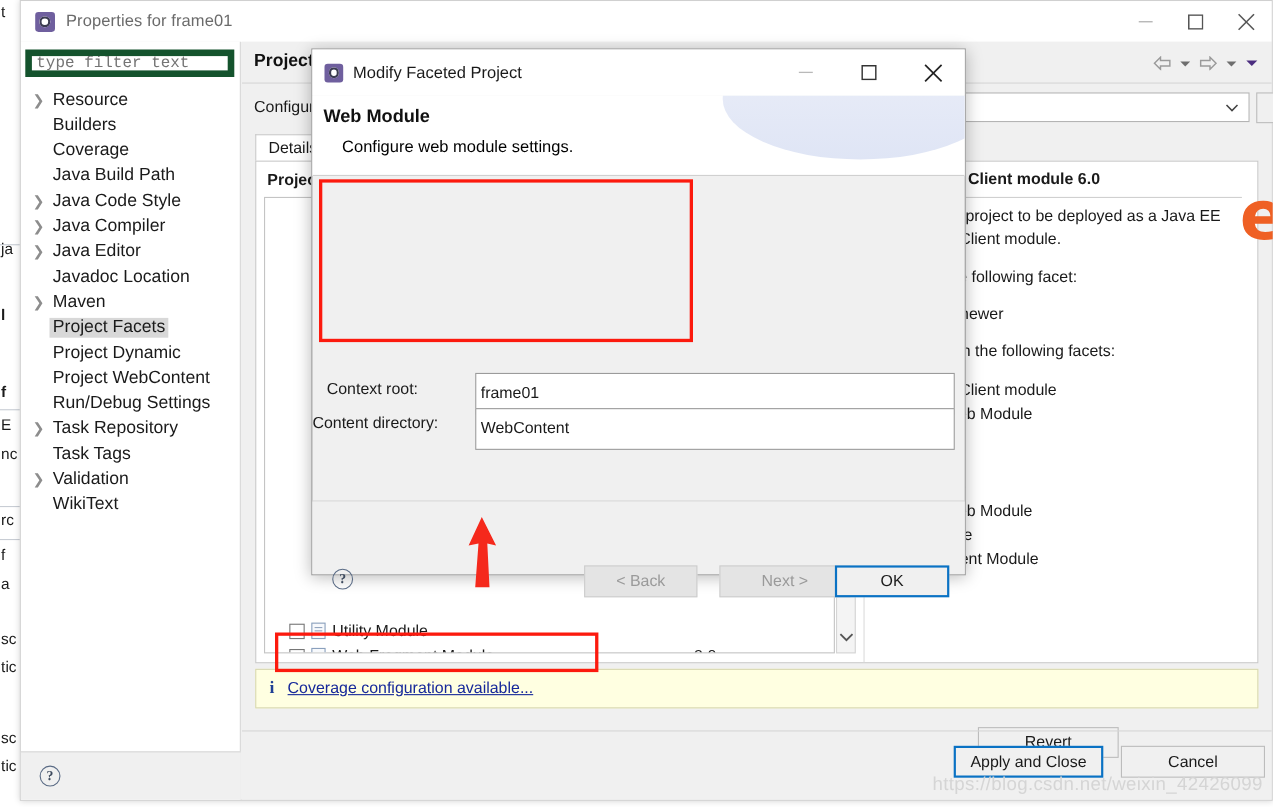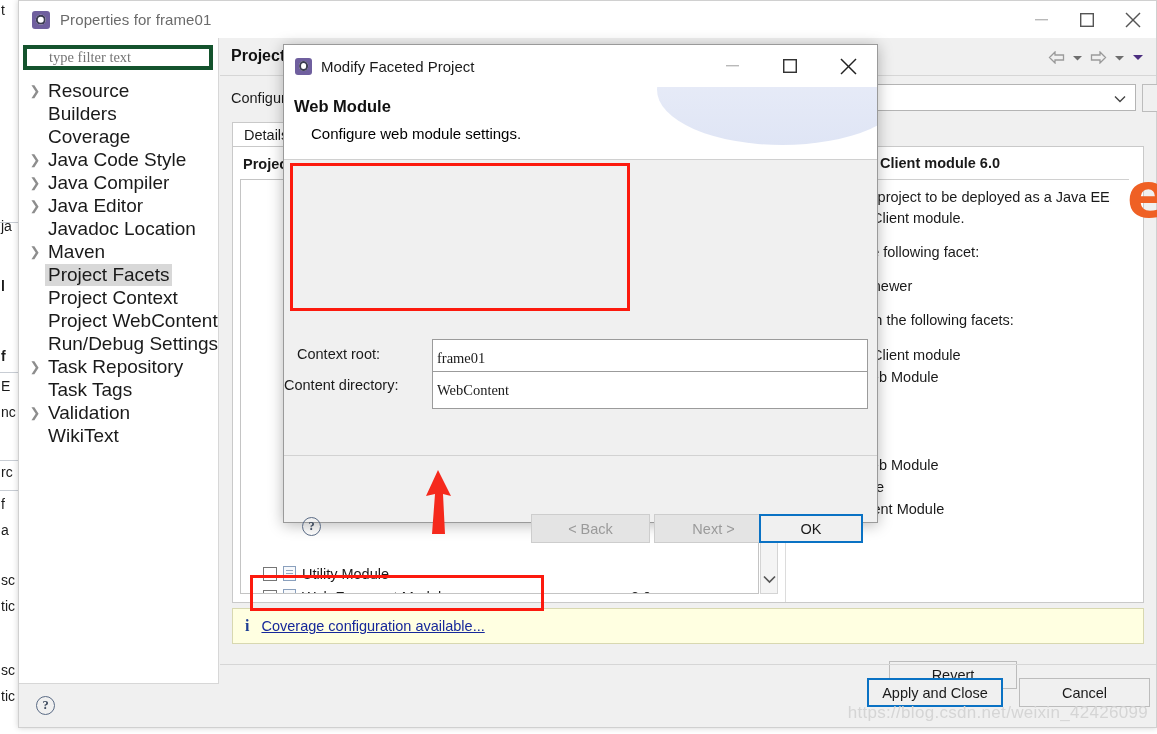--- a/index.html
+++ b/index.html
@@ -69,38 +69,38 @@
   #props-body { position: absolute; left: 0; top: 37px; right: 0; bottom: 0; }
 
   
   #sidebar {
     position: absolute; left: 0; top: 0; width: 200px; bottom: 0;
     background: #ffffff;
     border-right: 1px solid #d7d7d7;
   }
   #filter-input {
     position: absolute; left: 4px; top: 7px; width: 190px; height: 25px;
-    border: 4px solid #14532d; background: #ffffff;
-    font-family: Liberation Serif, serif;
+    border: 6px solid #14532d; background: #ffffff;
+    font-family: Liberation Mono, monospace;
     font-size: 14.5px; color: #7e7e7e;
-    padding: 0 22px;
+    padding: 0 4px;
   }
   #tree {
     position: absolute; left: 0; top: 41px; right: 0; bottom: 44px;
     overflow: hidden;
   }
   .tree-item {
     height: 23px; display: flex; align-items: center;
     padding-left: 6px; white-space: nowrap;
   }
   .tw {
     width: 20px; flex: none; display: flex; align-items: center; justify-content: center;
     color: #8d8d8d; font-size: 13px;
   }
-  .tree-label { font-size: 19px; color: #1a1a1a; padding: 0 3px; }
+  .tree-label { font-size: 16px; color: #1a1a1a; padding: 0 3px; }
   .tree-item.selected .tree-label { background: #d8d8d8; }
 
   #sidebar-help {
     position: absolute; left: 0; bottom: 0; width: 200px; height: 44px;
     background: #f0f0f0;
     border-top: 1px solid #d7d7d7;
     display: flex; align-items: center;
   }
   #sidebar-help .q { margin-left: 17px; }
   .q-circle {
@@ -293,21 +293,21 @@
     position: absolute; right: -30px; top: -52px; width: 250px; height: 110px;
     border-radius: 50%;
     background: linear-gradient(180deg, #eceff9 0%, #dfe5f5 100%);
   }
   #modal-head-rule { position: absolute; left: 0; right: 0; bottom: 0; height: 1px; background: #d0d0d0; }
 
   #modal-form { position: absolute; left: 0; top: 115px; right: 0; height: 300px; }
   .frm-label { position: absolute; font-size: 14.5px; color: #1a1a1a; }
   .frm-input {
     position: absolute; background: #ffffff; border: 1px solid #9b9b9b;
-    font-family: Liberation Serif, serif; font-size: 14.5px; color: #1a1a1a;
+    font-family: Liberation Sans, sans-serif; font-size: 14.5px; color: #1a1a1a;
     padding: 0 4px; height: 38px; line-height: 24px;
   }
   #ctx-label { left: 13px; top: 186px; }
   #ctx-input { left: 148px; top: 179px; width: 436px; }
   #cdir-label { left: 0; top: 217px; text-align: right; }
   #cdir-input { left: 148px; top: 211px; width: 436px; }
 
   #genxml-row { position: absolute; left: 13px; top: 267px; display: flex; align-items: center; gap: 8px; }
   #genxml-box {
     width: 15px; height: 15px; border: 1px solid #5c5c5c; background: #ffffff;
@@ -318,21 +318,21 @@
     width: 5px; height: 9px;
     border: solid #3a3a3a; border-width: 0 1.8px 1.8px 0;
     transform: rotate(42deg);
   }
   #genxml-label { font-size: 14.5px; }
 
   #modal-sep { position: absolute; left: 0; right: 0; top: 410px; height: 1px; background: #d2d2d2; }
   #modal-foot { position: absolute; left: 0; top: 411px; right: 0; bottom: 0; background: #f0f0f0; }
   #modal-help { position: absolute; left: 18px; top: 61px; }
   #back-btn {
-    position: absolute; left: 247px; top: 58px; width: 119px; height: 29px;
+    position: absolute; left: 247px; top: 58px; width: 103px; height: 29px;
     background: #e4e4e4; border: 1px solid #cdcdcd; color: #9a9a9a;
     font-size: 14.5px; font-family: "Liberation Sans", sans-serif;
   }
   #next-btn {
     position: absolute; left: 370px; top: 58px; width: 119px; height: 29px;
     background: #e4e4e4; border: 1px solid #cdcdcd; color: #9a9a9a;
     font-size: 14.5px; font-family: "Liberation Sans", sans-serif;
   }
   #ok-btn {
     position: absolute; left: 475px; top: 58px; width: 104px; height: 29px;
@@ -411,20 +411,24 @@
         </div>
         <div class="tree-item">
           <span class="tw"></span>
           <span class="tree-label">Builders</span>
         </div>
         <div class="tree-item">
           <span class="tw"></span>
           <span class="tree-label">Coverage</span>
         </div>
         <div class="tree-item">
+          <span class="tw"></span>
+          <span class="tree-label">Java Build Path</span>
+        </div>
+        <div class="tree-item">
           <span class="tw">❯</span>
           <span class="tree-label">Java Code Style</span>
         </div>
         <div class="tree-item">
           <span class="tw">❯</span>
           <span class="tree-label">Java Compiler</span>
         </div>
         <div class="tree-item">
           <span class="tw">❯</span>
           <span class="tree-label">Java Editor</span>
@@ -436,21 +440,21 @@
         <div class="tree-item">
           <span class="tw">❯</span>
           <span class="tree-label">Maven</span>
         </div>
         <div class="tree-item selected">
           <span class="tw"></span>
           <span class="tree-label">Project Facets</span>
         </div>
         <div class="tree-item">
           <span class="tw"></span>
-          <span class="tree-label">Project Context</span>
+          <span class="tree-label">Project Dynamic</span>
         </div>
         <div class="tree-item">
           <span class="tw"></span>
           <span class="tree-label">Project WebContent</span>
         </div>
         <div class="tree-item">
           <span class="tw"></span>
           <span class="tree-label">Run/Debug Settings</span>
         </div>
         <div class="tree-item">

